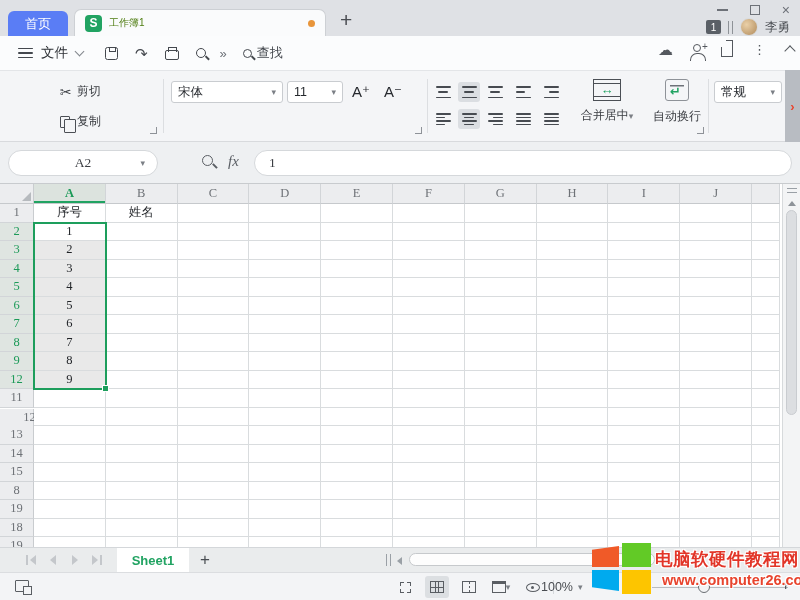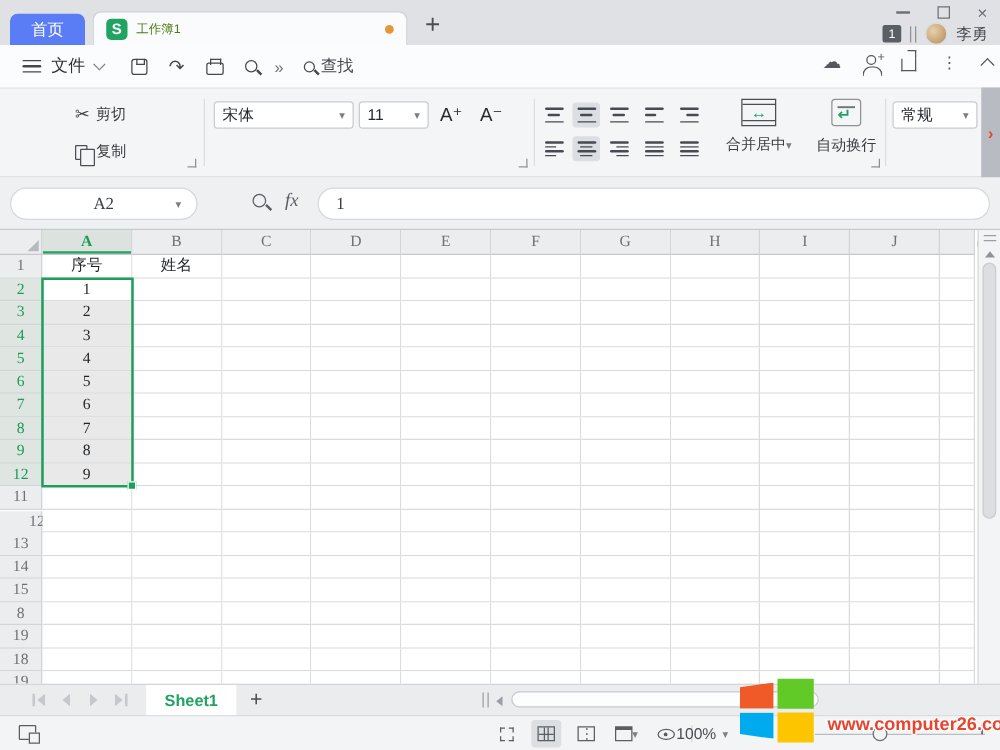--- a/index.html
+++ b/index.html
@@ -706,14 +706,15 @@
 <div id="zoom-handle"></div>
 <div id="zoom-plus">+</div>
 
 <div id="watermark">
   <div class="wflag">
       <i></i>
       <i></i>
       <i></i>
       <i></i>
     </div>
+  <div class="wm-title">电脑软硬件教程网</div>
   <div class="wm-url">www.computer26.com</div>
 </div>
 
 </body></html>

